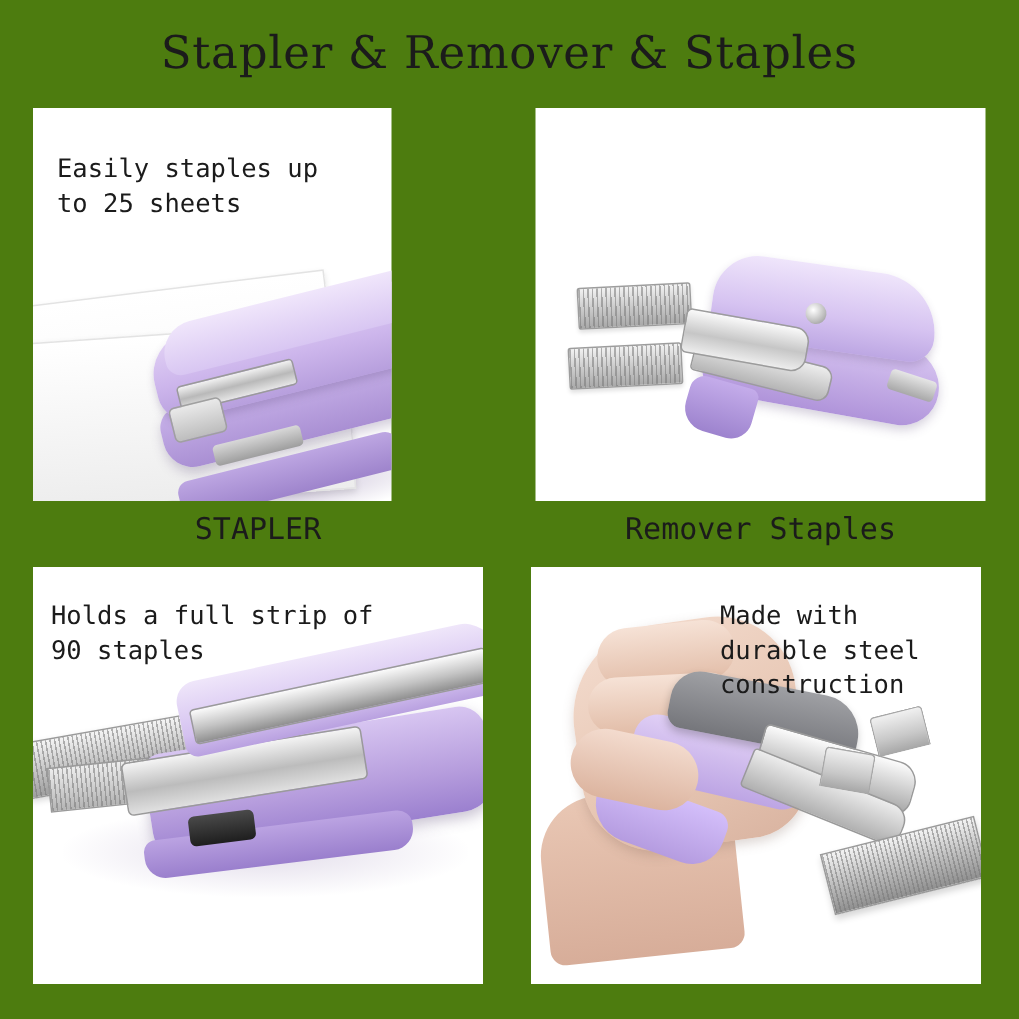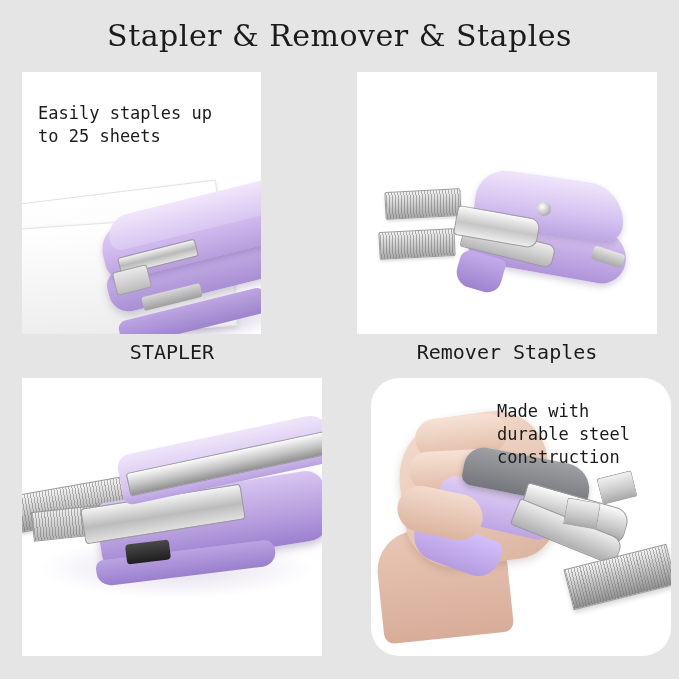--- a/index.html
+++ b/index.html
@@ -6,21 +6,21 @@
   body{
     width:679px;height:679px;
     background:#cbb6ea;
     font-family:"DejaVu Sans Mono", monospace;
     overflow:hidden;
   }
   .page{
     position:relative;
     width:679px;height:679px;
     box-sizing:border-box;
-    background:#e5e5e5;
+    background:#4d7c0f;
   }
   .title{
     position:absolute;
     left:0;top:18px;width:679px;
     text-align:center;
     font-family:"DejaVu Serif", serif;
     font-size:30px;
     color:#1b1b1b;
     letter-spacing:0.5px;
     white-space:nowrap;
@@ -28,21 +28,21 @@
   .panel{
     position:absolute;
     background:#ffffff;
     box-sizing:border-box;
     overflow:hidden;
   }
   
   .p-tl{left:22px;  top:72px;  width:239px; height:262px;}
   .p-tr{left:357px; top:72px;  width:300px; height:262px;}
   .p-bl{left:22px;  top:378px; width:300px; height:278px;}
-  .p-br{left:371px; top:378px; width:300px; height:278px;border-radius:28px;}
+  .p-br{left:354px; top:378px; width:300px; height:278px;}
 
   .caption{
     position:absolute;
     text-align:center;
     font-family:"DejaVu Sans Mono", monospace;
     font-size:20px;
     color:#1b1b1b;
     white-space:nowrap;
   }
   .cap-left{left:22px; top:340px; width:300px;}
@@ -406,20 +406,22 @@
     </div>
     <div class="bl-strip2">
       <div class="staple-lines"></div>
     </div>
     <div class="bl-base"></div>
     <div class="bl-foot"></div>
     <div class="bl-metalplate"></div>
     <div class="bl-body"></div>
     <div class="bl-channel"></div>
     <div class="bl-hinge"></div>
+    <div class="panel-text t-bl">Holds a full strip of
+90 staples</div>
   </div>
 
   <div class="panel p-br">
     <div class="br-wrist"></div>
     <div class="br-hand"></div>
     <div class="br-finger br-f1"></div>
     <div class="br-finger br-f2"></div>
     <div class="br-rem-tail"></div>
     <div class="br-rem-purple"></div>
     <div class="br-rem-top"></div>

